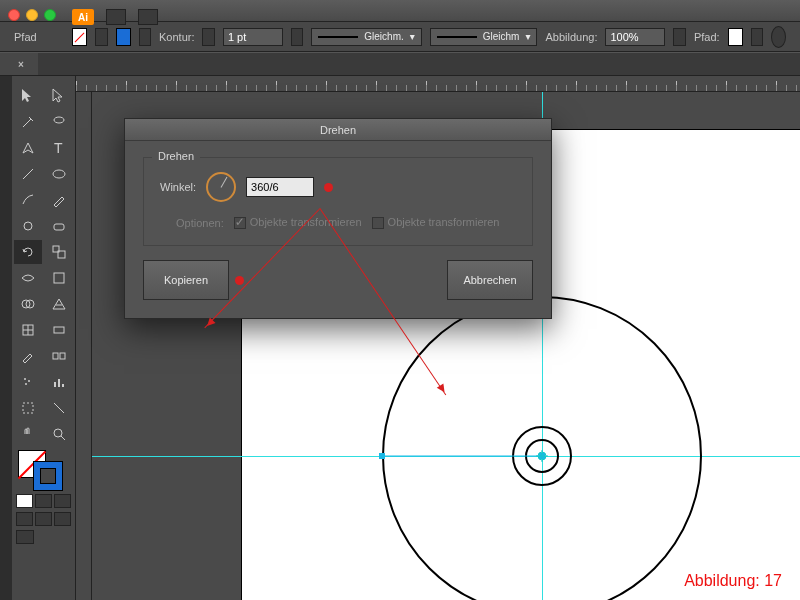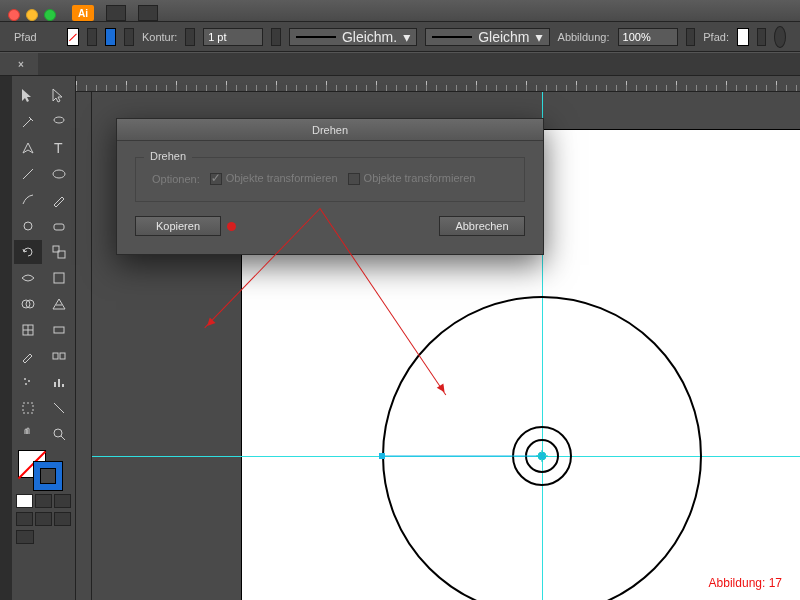--- a/index.html
+++ b/index.html
@@ -1,34 +1,34 @@
 <!DOCTYPE html>
 <html><head>
 <meta charset="utf-8">
 <style>
   * { margin: 0; padding: 0; box-sizing: border-box; font-family: Arial, sans-serif; }
   body { background: #323232; width: 800px; height: 600px; overflow: hidden; position: relative; font-size: 11px; color: #c8c8c8; }
   
   
-  .titlebar { height: 22px; background: linear-gradient(#5c5c5c,#4a4a4a); display:flex; align-items:flex-end; padding: 0 8px; gap: 6px; border-bottom: 1px solid #232323; }
+  .titlebar { height: 22px; background: linear-gradient(#5c5c5c,#4a4a4a); display:flex; align-items:flex-start; padding: 9px 8px; gap: 6px; border-bottom: 1px solid #232323; }
   .win-dot { width: 12px; height: 12px; border-radius: 50%; }
   .dot-close { background: #ff5f57; border: 1px solid #d43a30; }
   .dot-min { background: #ffbd2e; border: 1px solid #d8a129; }
   .dot-max { background: #28c840; border: 1px solid #1fa033; }
   .app-badge { width: 22px; height: 16px; background: #ff8a00; color: #fff; font-weight: bold; font-size: 10px; display:flex; align-items:center; justify-content:center; margin-left: 10px; border-radius: 2px; }
   .menubar-icon { width:20px; height:16px; background:#3a3a3a; border:1px solid #222; margin-left:6px; }
   
   
   .controlbar { height: 30px; background: #474747; display:flex; align-items:center; padding: 0 14px; gap: 8px; border-bottom:1px solid #222; }
   .cb-label { color: #c8c8c8; }
   .cb-swatch { width:22px; height:18px; background:#fff; border:1px solid #000; position:relative; }
   .cb-swatch.diag::after { content:""; position:absolute; left:0; right:0; top:50%; height:1px; background:red; transform:rotate(-45deg); }
   .cb-dd { width:18px; height:18px; background:#3a3a3a; border:1px solid #222; }
   .cb-input { width:60px; height:18px; background:#5a5a5a; color:#fff; border:1px solid #222; padding:0 4px; font-size:11px; }
-  .cb-select { height:18px; background:#5a5a5a; color:#eaeaea; border:1px solid #222; font-size:14px; display:flex; align-items:center; padding:0 6px; gap:6px; }
+  .cb-select { height:18px; background:#5a5a5a; color:#eaeaea; border:1px solid #222; font-size:10px; display:flex; align-items:center; padding:0 6px; gap:6px; }
   .cb-line { width:40px; height:2px; background:#000; }
   
   
   .doctab-row { height:24px; background:#3a3a3a; display:flex; align-items:center; border-top:1px solid #555; border-bottom:1px solid #222; }
   .doctab { display:flex; gap:6px; align-items:center; padding:0 14px 0 18px; height:100%; background:#474747; font-weight:bold; font-size:10px; color:#d0d0d0; }
   .doctab-x { color:#bbb; cursor:pointer; }
   
   
   .ruler-h { position:absolute; left:76px; right:0; top:76px; height:16px; background:#494949; border-bottom:1px solid #222; z-index:2; }
   .ruler-h::before { content:""; position:absolute; inset:0; background-image: repeating-linear-gradient(to right, #888 0 1px, transparent 1px 10px), repeating-linear-gradient(to right, #bbb 0 1px, transparent 1px 50px); background-position: 0 bottom; background-size: 10px 6px, 50px 10px; background-repeat: repeat-x; }
@@ -52,43 +52,43 @@
   
   .canvas-wrap { position:absolute; left:92px; top:92px; right:0; bottom:0; background:#4a4a4a; overflow:hidden; }
   .artboard { position:absolute; left:150px; top:38px; width:700px; height:640px; background:#fff; box-shadow: 0 0 0 1px #000, 4px 4px 0 rgba(0,0,0,0.3); }
   .guide-h { position:absolute; height:1px; background:#2fdfe0; }
   .guide-v { position:absolute; width:1px; background:#2fdfe0; }
   
   
   .big-circle { position:absolute; border-radius:50%; border:2px solid #000; }
   
   
-  .dialog { position:absolute; left:116px; top:118px; width:428px; background:#535353; box-shadow: 0 10px 30px rgba(0,0,0,0.6); z-index:20; border:1px solid #2a2a2a; }
+  .dialog { position:absolute; left:124px; top:118px; width:428px; background:#535353; box-shadow: 0 10px 30px rgba(0,0,0,0.6); z-index:20; border:1px solid #2a2a2a; }
   .dlg-title { height:22px; background: linear-gradient(#6a6a6a,#565656); text-align:center; line-height:22px; color:#ddd; font-size:11px; border-bottom:1px solid #3a3a3a; }
   .dlg-body { padding:16px 18px 18px; }
   .dlg-group { border:1px solid #444; padding:14px 16px 16px; position:relative; margin-bottom:14px; }
   .dlg-group-title { position:absolute; top:-8px; left:8px; background:#535353; padding:0 6px; color:#d8d8d8; font-size:11px; }
   .dlg-row { display:flex; align-items:center; gap:10px; margin-bottom:14px; color:#d0d0d0; }
   .angle-dial { width:30px; height:30px; border:2px solid #cf8a3a; border-radius:50%; position:relative; }
   .angle-dial::after { content:""; position:absolute; left:50%; top:50%; width:12px; height:1px; background:#bbb; transform-origin:left; transform:rotate(-60deg); }
   .dlg-input { width:68px; height:20px; background:#e9e9e9; color:#000; border:1px solid #222; padding:0 4px; font-size:11px; }
   .red-dot { width:9px; height:9px; background:#d71f1f; border-radius:50%; display:inline-block; }
   .chk { width:12px; height:12px; background:#4a4a4a; border:1px solid #333; display:inline-block; vertical-align:middle; margin-right:4px; position:relative; }
   .chk.on::after { content:"✓"; position:absolute; left:0; top:-3px; color:#888; font-size:12px; }
   .opt-disabled { color:#7e7e7e; }
   .dlg-buttons { display:flex; gap:10px; align-items:center; }
   .dlg-buttons .spacer { flex:1; }
-  .btn { min-width:86px; height:20px; background:linear-gradient(#676767,#555); border:1px solid #2b2b2b; color:#e6e6e6; font-size:11px; cursor:pointer; }
+  .btn { min-width:86px; height:40px; background:linear-gradient(#676767,#555); border:1px solid #2b2b2b; color:#e6e6e6; font-size:11px; cursor:pointer; }
   .vorschau { display:flex; align-items:center; gap:6px; margin:0 0 16px 4px; color:#d0d0d0; }
   
   
   .arrow-line { position:absolute; height:1px; background:#d71f1f; transform-origin:left center; z-index:25; pointer-events:none; }
   .arrow-line::after { content:""; position:absolute; right:-1px; top:-4px; border:4px solid transparent; border-left:8px solid #d71f1f; }
   
-  .caption { position:absolute; right:18px; bottom:10px; color:#e11; font-size:12px; z-index:30; }
+  .caption { position:absolute; right:18px; bottom:10px; color:#e11; font-size:16px; z-index:30; }
   
   .round-btn { width:22px; height:22px; background:#3a3a3a; border-radius:50%; margin-left:auto; border:1px solid #222; }
 </style>
 </head>
 <body>
 
 <div class="titlebar">
   <div class="win-dot dot-close"></div>
   <div class="win-dot dot-min"></div>
   <div class="win-dot dot-max"></div>
@@ -330,21 +330,27 @@
       <line x1="300" y1="320" x2="300" y2="332" stroke="#14c7c7"></line>
     </svg>
   </div>
 </div>
 
 <div class="dialog">
   <div class="dlg-title">Drehen</div>
   <div class="dlg-body">
     <div class="dlg-group">
       <div class="dlg-group-title">Drehen</div>
-      <div class="dlg-row opt-disabled" style="margin-bottom:0;">
+      <div class="dlg-row">
+        <span>Winkel:</span>
+        <div class="angle-dial"></div>
+        <input class="dlg-input" value="360/6" style="">
+        <span class="red-dot"></span>
+      </div>
+      <div class="dlg-row opt-disabled" style="margin-bottom:0;margin-left:16px;">
         <span>Optionen:</span>
         <span><span class="chk on"></span><span>Objekte transformieren</span></span>
         <span><span class="chk"></span><span>Objekte transformieren</span></span>
       </div>
     </div>
     <div class="dlg-buttons">
       <button class="btn">Kopieren</button>
       <span class="red-dot" style="margin-left:-4px"></span>
       <div class="spacer"></div>
       <button class="btn">Abbrechen</button>

